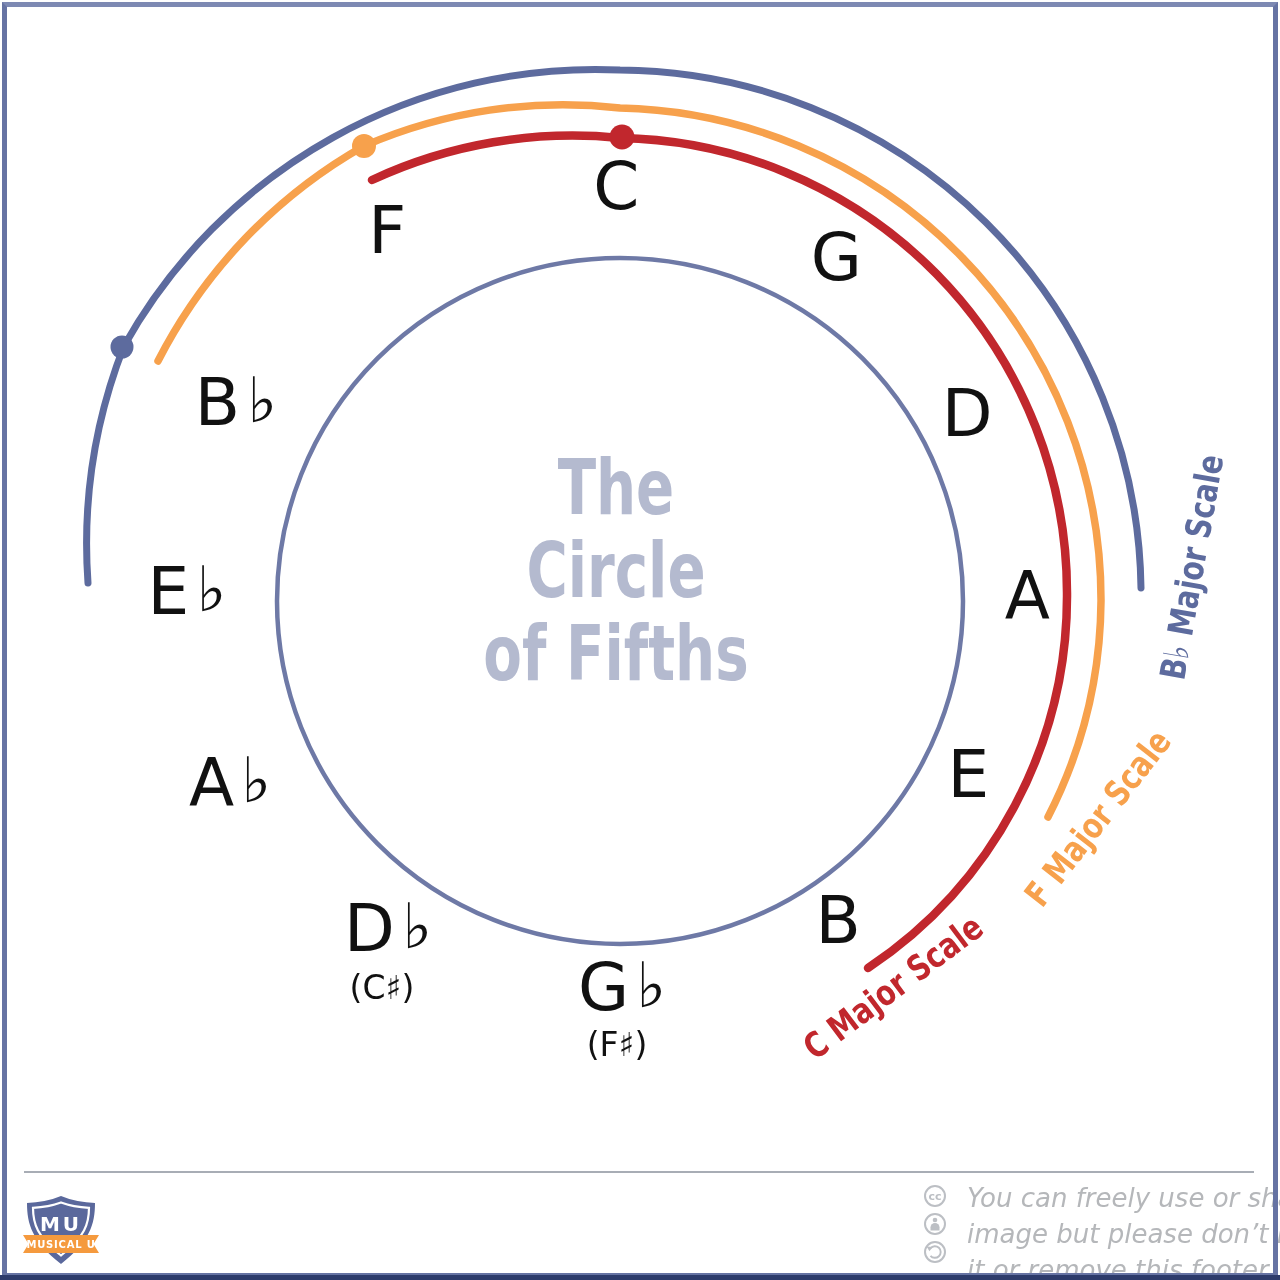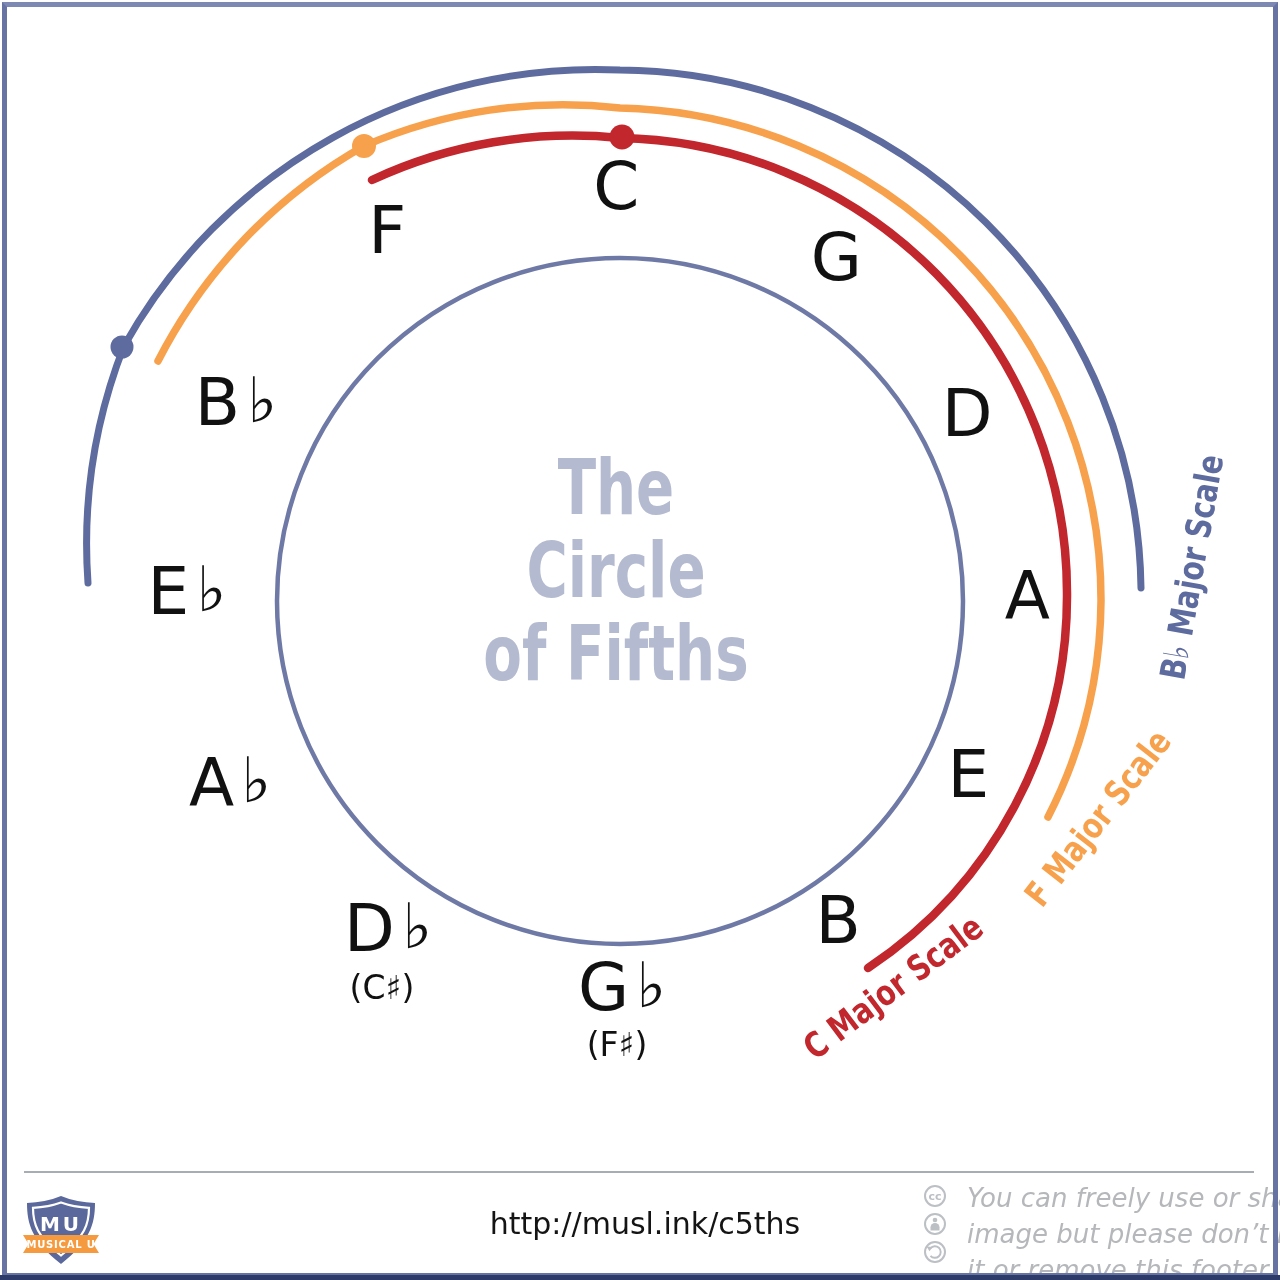--- a/index.html
+++ b/index.html
@@ -95,21 +95,20 @@
   <div class="footer-divider"></div>
 
   <svg class="logo" width="84" height="76" viewBox="0 0 84 76">
     <path d="M42 3 C53 7.5 64 9.6 76 9.9 C76 31 71 48 42 71 C13 48 8 31 8 9.9 C20 9.6 31 7.5 42 3 Z" fill="#5a689c"></path>
     <path d="M42 9.5 C51 12.8 60 14.3 70 14.8 C70 30.5 66 44 42 62.5 C18 44 14 30.5 14 14.8 C24 14.3 33 12.8 42 9.5 Z" fill="none" stroke="#ffffff" stroke-width="2.2"></path>
     <text x="42" y="38" text-anchor="middle" font-size="20" font-weight="bold" fill="#ffffff" letter-spacing="3">MU</text>
     <polygon points="4,42 80,42 74.5,51 80,60 4,60 9.5,51" fill="#f59a3e"></polygon>
     <text x="42" y="54.8" text-anchor="middle" font-size="10" font-weight="bold" fill="#ffffff" letter-spacing="0.8">MUSICAL U</text>
   </svg>
 
-  <div class="footer-url">http://musl.ink/c5ths</div>
 
   <svg class="cc-icons" width="28" height="82" viewBox="0 0 28 82">
     <g>
       <circle cx="14" cy="12" r="10" fill="none" stroke="#bcbfc4" stroke-width="2"></circle>
       <text x="14" y="16" text-anchor="middle" font-size="11" font-weight="bold" fill="#bcbfc4">cc</text>
     </g>
     <g>
       <circle cx="14" cy="40" r="10" fill="none" stroke="#bcbfc4" stroke-width="2"></circle>
       <circle cx="14" cy="36" r="2.3" fill="#bcbfc4"></circle>
       <path d="M9.5 46.5 v-3.2 a4.5 4.3 0 0 1 9 0 v3.2 z" fill="#bcbfc4"></path>

